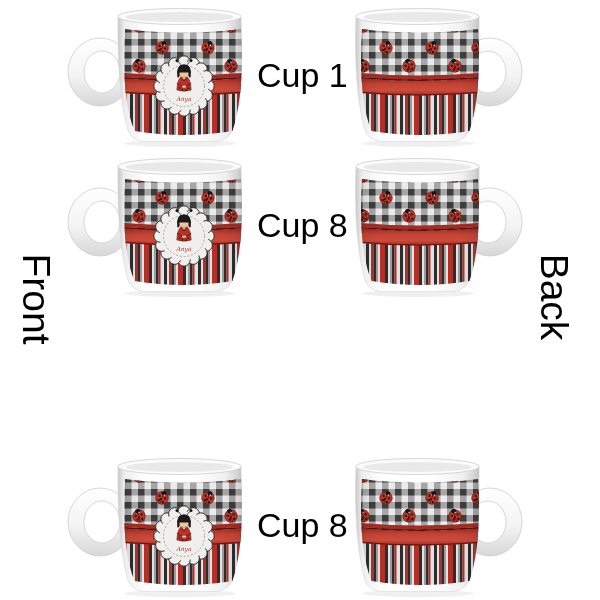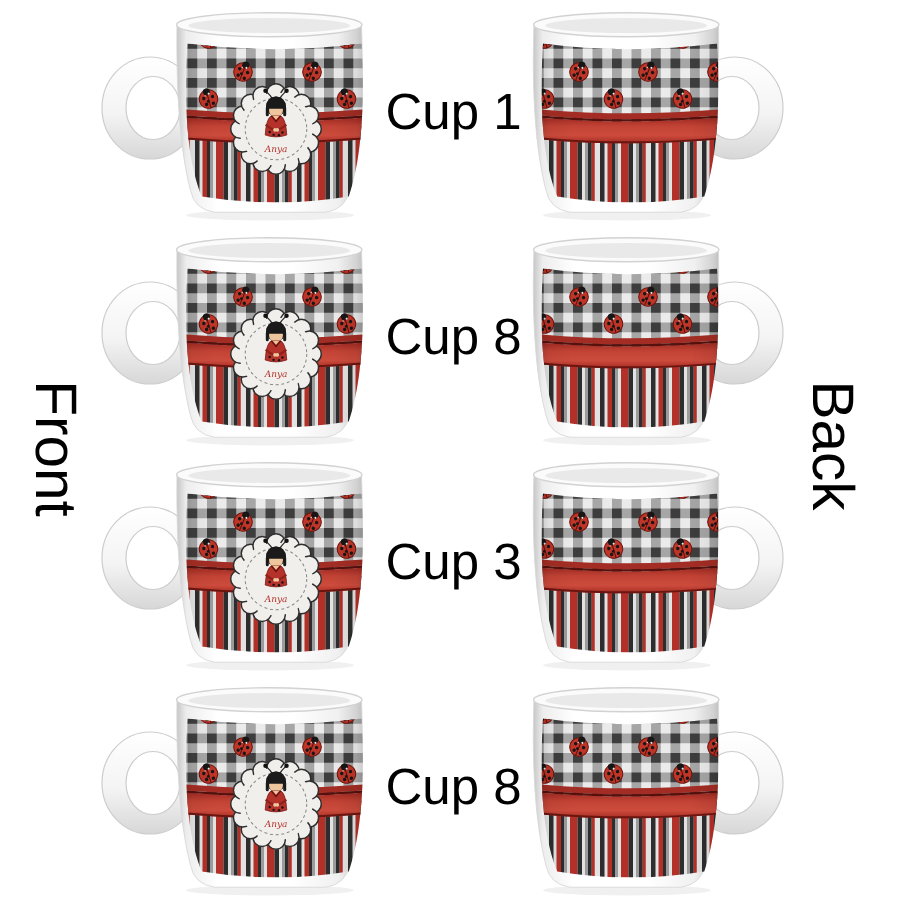--- a/index.html
+++ b/index.html
@@ -196,29 +196,20 @@
   <div class="row" style="top:150px">
     <svg class="mug mug-front" viewBox="0 0 192 150">
         <use href="#mug-front"></use>
       </svg>
     <div class="cup-label">Cup 8</div>
     <svg class="mug mug-back" viewBox="0 0 200 150">
         <use href="#mug-back"></use>
       </svg>
   </div>
 
-  <div class="row" style="top:300px">
-    <svg class="mug mug-front" viewBox="0 0 192 150">
-        <use href="#mug-front"></use>
-      </svg>
-    <div class="cup-label">Cup 3</div>
-    <svg class="mug mug-back" viewBox="0 0 200 150">
-        <use href="#mug-back"></use>
-      </svg>
-  </div>
 
   <div class="row" style="top:450px">
     <svg class="mug mug-front" viewBox="0 0 192 150">
         <use href="#mug-front"></use>
       </svg>
     <div class="cup-label">Cup 8</div>
     <svg class="mug mug-back" viewBox="0 0 200 150">
         <use href="#mug-back"></use>
       </svg>
   </div>

